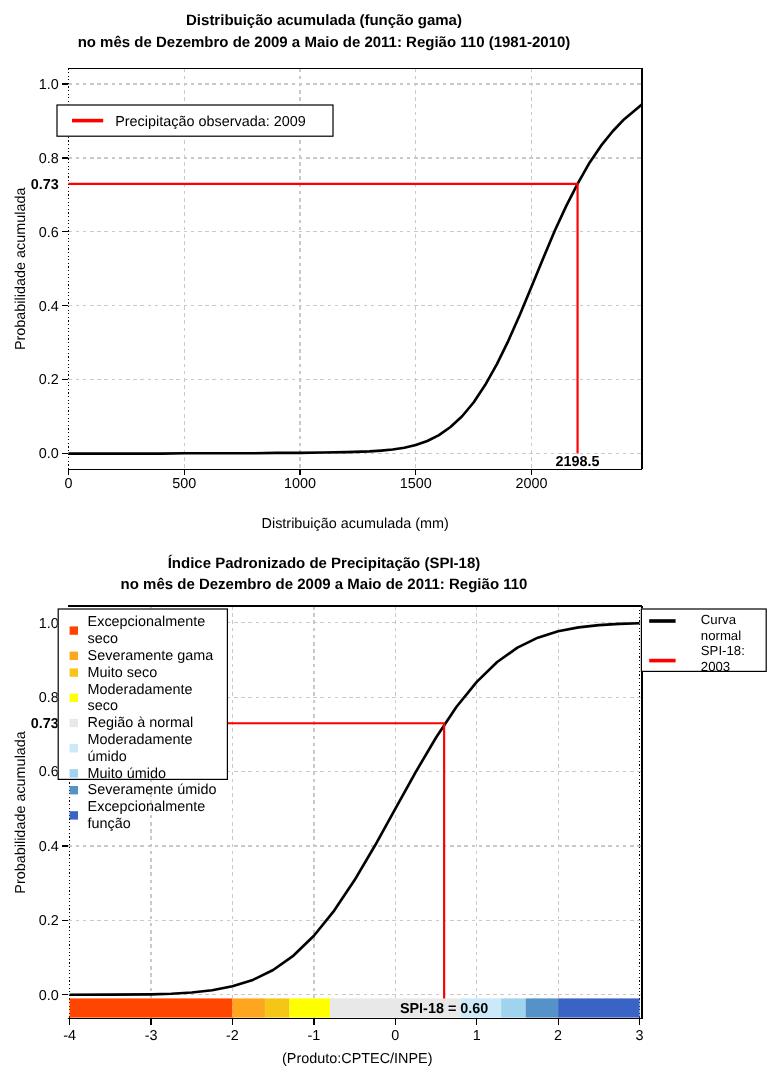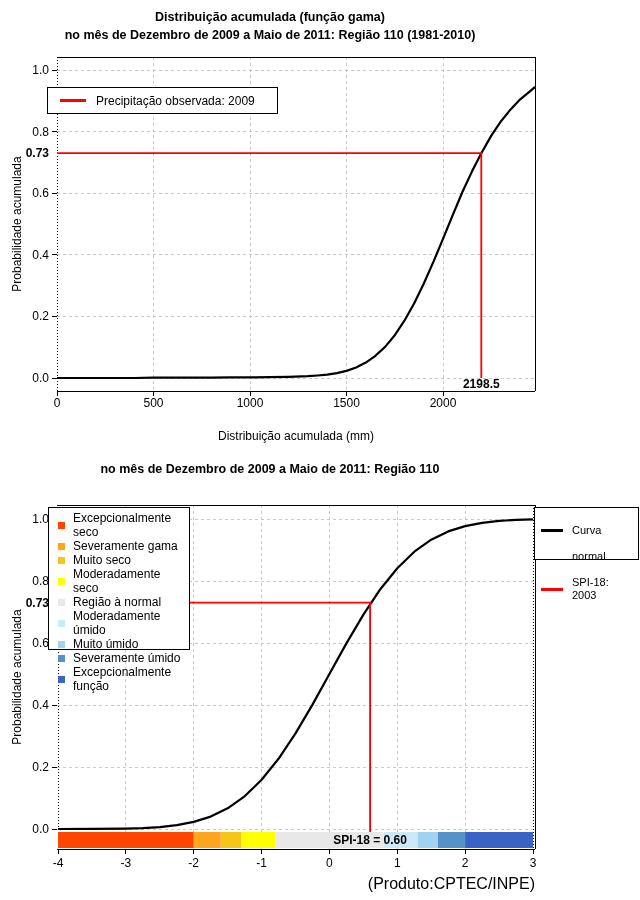--- a/index.html
+++ b/index.html
@@ -10,24 +10,24 @@
   .title{position:absolute;left:12px;width:484px;text-align:center;font-weight:bold;font-size:12.5px;line-height:18px;margin-left:16px;}
   .xlab{position:absolute;left:146px;width:300px;text-align:center;font-size:12px;}
   .ylab{position:absolute;left:-132px;width:300px;height:16px;text-align:center;font-size:12px;transform:rotate(-90deg);}
   .legend{position:absolute;background:#fff;border:1px solid #000;box-sizing:border-box;}
   .legend-top{left:47px;top:58px;width:231px;height:27px;display:flex;align-items:center;padding-left:12px;gap:10px;font-size:12px;margin-top:29px;}
   .lineswatch{display:inline-block;width:26px;height:3px;background:#f00;flex:0 0 auto;}
   .cat-legend{left:48px;top:507px;width:142px;height:143px;display:flex;flex-direction:column;justify-content:space-around;padding:3px 2px 3px 9px;font-size:12px;}
   .cat-row{display:flex;align-items:center;gap:8px;line-height:14px;}
   .cat-dot{display:inline-block;width:7px;height:7px;flex:0 0 auto;}
   .rleg{left:534px;top:507px;width:105px;height:53px;display:flex;flex-direction:column;justify-content:space-around;padding:3px 2px 3px 6px;font-size:11px;}
-  .rleg-row{display:flex;align-items:center;gap:9px;line-height:13px;margin-top:13px;}
+  .rleg-row{display:flex;align-items:center;gap:21px;line-height:13px;}
   .rleg-swatch{display:inline-block;width:22px;height:3px;flex:0 0 auto;}
   .rleg-spacer{display:inline-block;width:22px;height:3px;flex:0 0 auto;background:transparent;}
-  .footnote{position:absolute;left:235px;top:875px;width:300px;text-align:right;font-size:16px;}
+  .footnote{position:absolute;left:235px;top:875px;width:300px;text-align:left;font-size:12px;}
 </style>
 </head>
 <body>
 
 <div class="canvas">
 
   <div class="title" style="top:8px">
     <div>Distribuição acumulada (função gama)</div>
     <div>no mês de Dezembro de 2009 a Maio de 2011: Região 110 (1981-2010)</div>
   </div>
@@ -87,20 +87,21 @@
 
   <div class="ylab" style="top:216px">Probabilidade acumulada</div>
   <div class="xlab" style="top:429px">Distribuição acumulada (mm)</div>
 
   <div class="legend legend-top">
     <span class="lineswatch" style="background: rgb(255, 0, 0);"></span>
     <span>Precipitação observada: 2009</span>
   </div>
 
   <div class="title" style="top:460px">
+    <div>Índice Padronizado de Precipitação (SPI-18)</div>
     <div>no mês de Dezembro de 2009 a Maio de 2011: Região 110</div>
   </div>
 
   <svg id="chart2" width="640" height="450" style="top:450px">
       <g stroke="#C9C9C9" stroke-dasharray="3,3" shape-rendering="crispEdges">
         <line x1="125.9" y1="55" x2="125.9" y2="399"></line>
         <line x1="193.7" y1="55" x2="193.7" y2="399"></line>
         <line x1="261.6" y1="55" x2="261.6" y2="399"></line>
         <line x1="329.4" y1="55" x2="329.4" y2="399"></line>
         <line x1="397.3" y1="55" x2="397.3" y2="399"></line>

